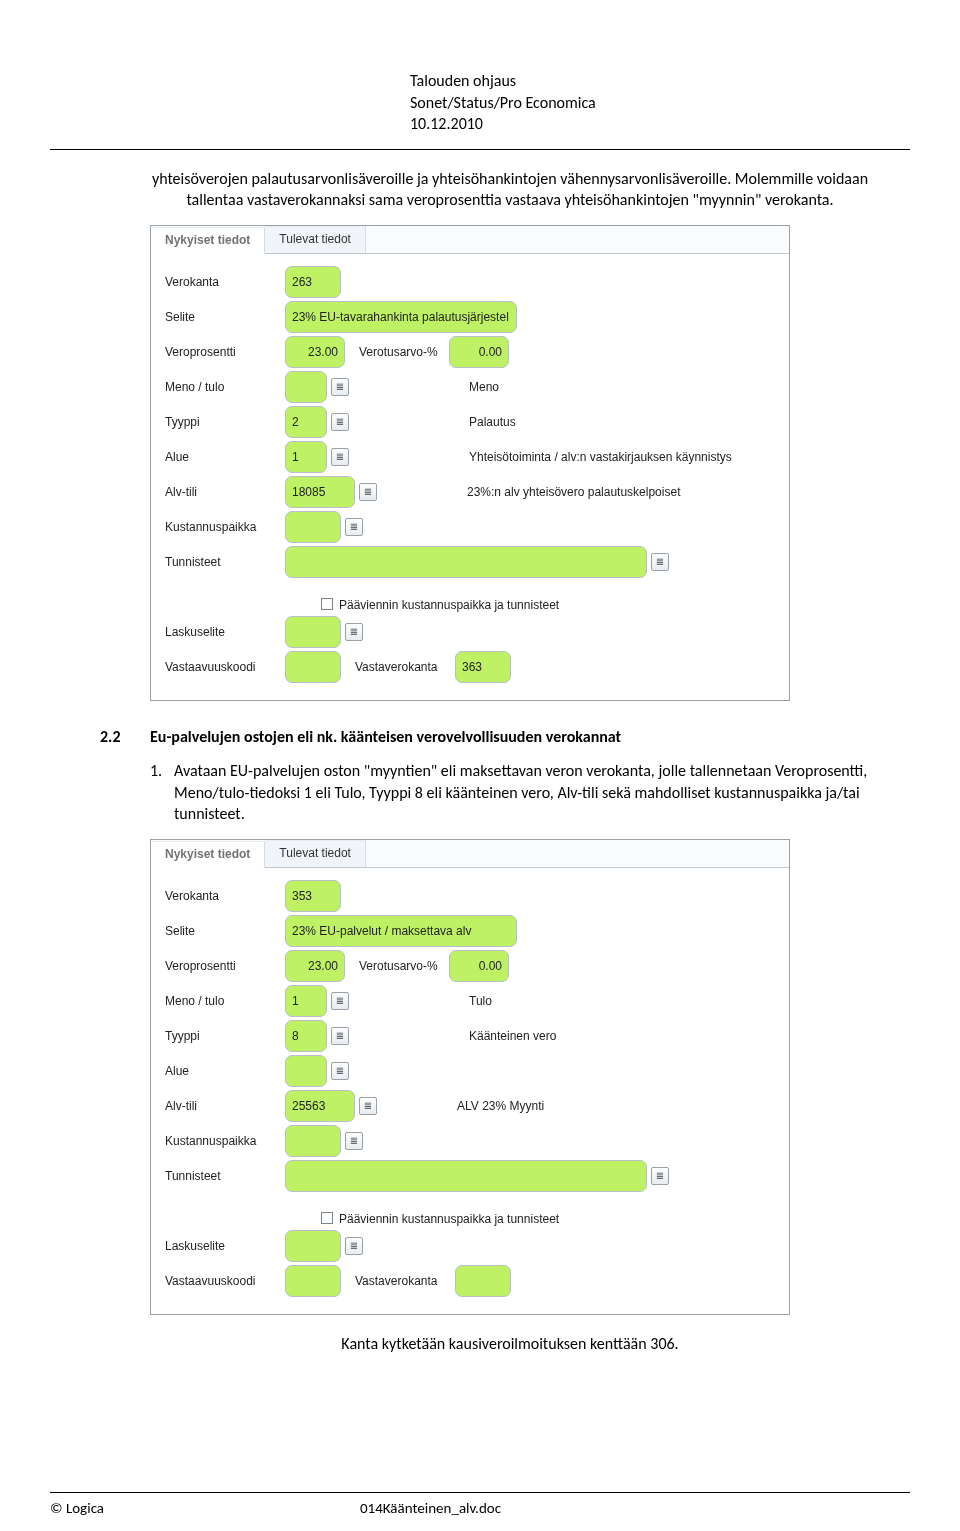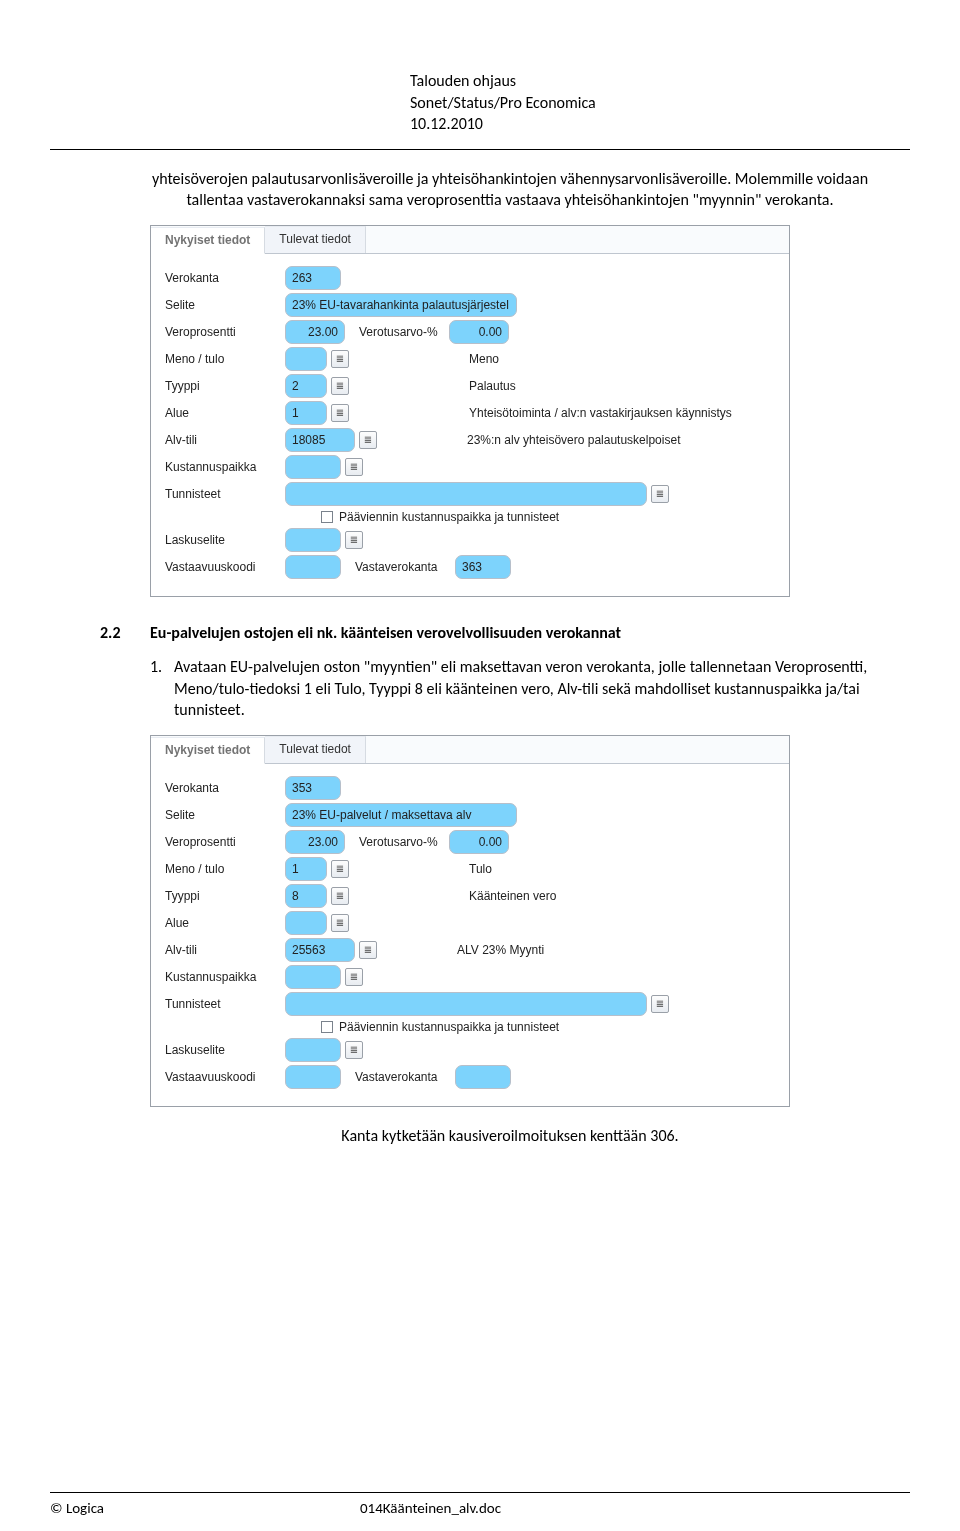--- a/index.html
+++ b/index.html
@@ -97,27 +97,27 @@
     margin-bottom: 3px;
   }
   .lbl {
     width: 120px;
     flex: none;
     color: #222;
   }
   .fld {
     border: 1px solid #b7bfca;
     border-radius: 7px;
-    height: 24px;
+    height: 32px;
     padding: 0 6px;
     font-size: 12px;
     font-family: Tahoma, Arial, sans-serif;
     display: inline-flex;
     align-items: center;
-    background: #7dd3fc;
+    background: #bef264;
   }
   .fld.w40 { width: 42px; }
   .fld.w56 { width: 56px; }
   .fld.w60 { width: 60px; }
   .fld.w70 { width: 70px; }
   .fld.w230 { width: 232px; }
   .fld.w360 { width: 362px; }
   .fld.right { justify-content: flex-end; }
   .lookup {
     width: 18px;
@@ -148,22 +148,21 @@
   }
   .chk {
     width: 12px; height: 12px;
     border: 1px solid #7a828c;
     margin-right: 6px;
     flex: none;
     background: #fff;
   }
   .chk-row {
     display: flex;
-    align-items: center;
-    margin: 4px 0 4px 120px;
+    margin: 20px 0 4px 120px;
     font-size: 12px;
     padding-left: 36px;
   }
   .footer {
     position: absolute;
     bottom: 14px;
     left: 50px;
     right: 50px;
   }
   .footer hr {

